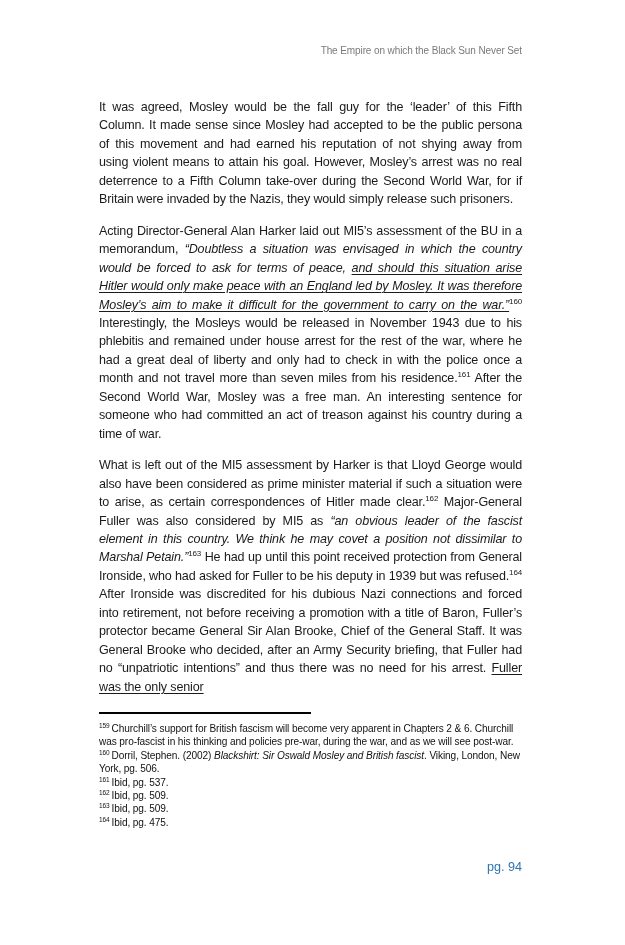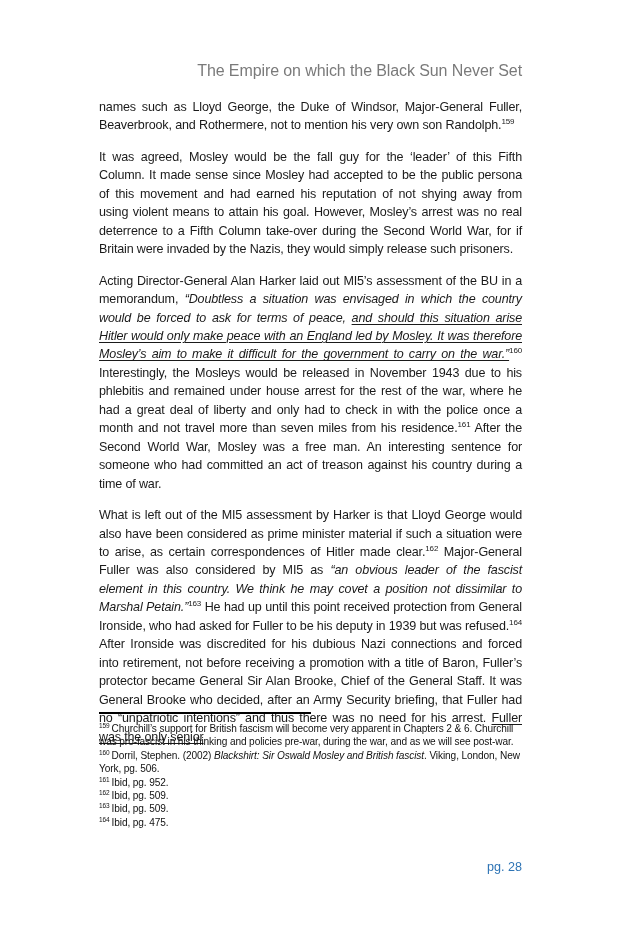--- a/index.html
+++ b/index.html
@@ -10,23 +10,23 @@
     body {
       width: 625px;
       height: 945px;
       position: relative;
       overflow: hidden;
       font-family: "Liberation Sans", sans-serif;
       color: #1a1a1a;
     }
     .running-header {
       position: absolute;
-      top: 62px;
+      top: 45px;
       right: 103px;
-      font-size: 16px;
+      font-size: 10px;
       color: #7a7a7a;
       letter-spacing: -0.1px;
       white-space: nowrap;
       margin-left: 28px;
     }
     .body-text {
       position: absolute;
       left: 99px;
       top: 98px;
       width: 423px;
@@ -84,33 +84,32 @@
       font-size: 12.6px;
       color: #2e74b5;
     }
   </style>
 </head>
 <body>
 
 <div class="running-header">The Empire on which the Black Sun Never Set</div>
 
 <div class="body-text">
-  <p><span>names such as Lloyd George, the Duke of Windsor, Major-General Fuller, Beaverbrook, and Rothermere, not to mention his very own son Randolph.</span><sup>159</sup></p>
 
   <p><span>It was agreed, Mosley would be the fall guy for the ‘leader’ of this Fifth Column. It made sense since Mosley had accepted to be the public persona of this movement and had earned his reputation of not shying away from using violent means to attain his goal. However, Mosley’s arrest was no real deterrence to a Fifth Column take-over during the Second World War, for if Britain were invaded by the Nazis, they would simply release such prisoners.</span></p>
 
   <p><span>Acting Director-General Alan Harker laid out MI5’s assessment of the BU in a memorandum, </span><em>“Doubtless a situation was envisaged in which the country would be forced to ask for terms of peace, </em><em class="ul">and should this situation arise Hitler would only make peace with an England led by Mosley. It was therefore Mosley’s aim to make it difficult for the government to carry on the war.”</em><sup>160</sup><span> Interestingly, the Mosleys would be released in November 1943 due to his phlebitis and remained under house arrest for the rest of the war, where he had a great deal of liberty and only had to check in with the police once a month and not travel more than seven miles from his residence.</span><sup>161</sup><span> After the Second World War, Mosley was a free man. An interesting sentence for someone who had committed an act of treason against his country during a time of war.</span></p>
 
   <p><span>What is left out of the MI5 assessment by Harker is that Lloyd George would also have been considered as prime minister material if such a situation were to arise, as certain correspondences of Hitler made clear.</span><sup>162</sup><span> Major-General Fuller was also considered by MI5 as </span><em>“an obvious leader of the fascist element in this country. We think he may covet a position not dissimilar to Marshal Petain.”</em><sup>163</sup><span> He had up until this point received protection from General Ironside, who had asked for Fuller to be his deputy in 1939 but was refused.</span><sup>164</sup><span> After Ironside was discredited for his dubious Nazi connections and forced into retirement, not before receiving a promotion with a title of Baron, Fuller’s protector became General Sir Alan Brooke, Chief of the General Staff. It was General Brooke who decided, after an Army Security briefing, that Fuller had no “unpatriotic intentions” and thus there was no need for his arrest. </span><span class="ul">Fuller was the only senior</span></p>
 </div>
 
 <div class="footnote-rule"></div>
 
 <div class="footnotes">
   <p class="fn"><sup>159</sup><span>Churchill’s support for British fascism will become very apparent in Chapters 2 &amp; 6. Churchill was pro-fascist in his thinking and policies pre-war, during the war, and as we will see post-war.</span></p>
   <p class="fn"><sup>160</sup><span>Dorril, Stephen. (2002) </span><em>Blackshirt: Sir Oswald Mosley and British fascist</em><span>. Viking, London, New York, pg. 506.</span></p>
-  <p class="fn"><sup>161</sup><span>Ibid, pg. 952.</span></p>
+  <p class="fn"><sup>161</sup><span>Ibid, pg. 537.</span></p>
   <p class="fn"><sup>162</sup><span>Ibid, pg. 509.</span></p>
   <p class="fn"><sup>163</sup><span>Ibid, pg. 509.</span></p>
   <p class="fn"><sup>164</sup><span>Ibid, pg. 475.</span></p>
 </div>
 
-<div class="page-number">pg. 28</div>
+<div class="page-number">pg. 94</div>
 
 </body></html>

